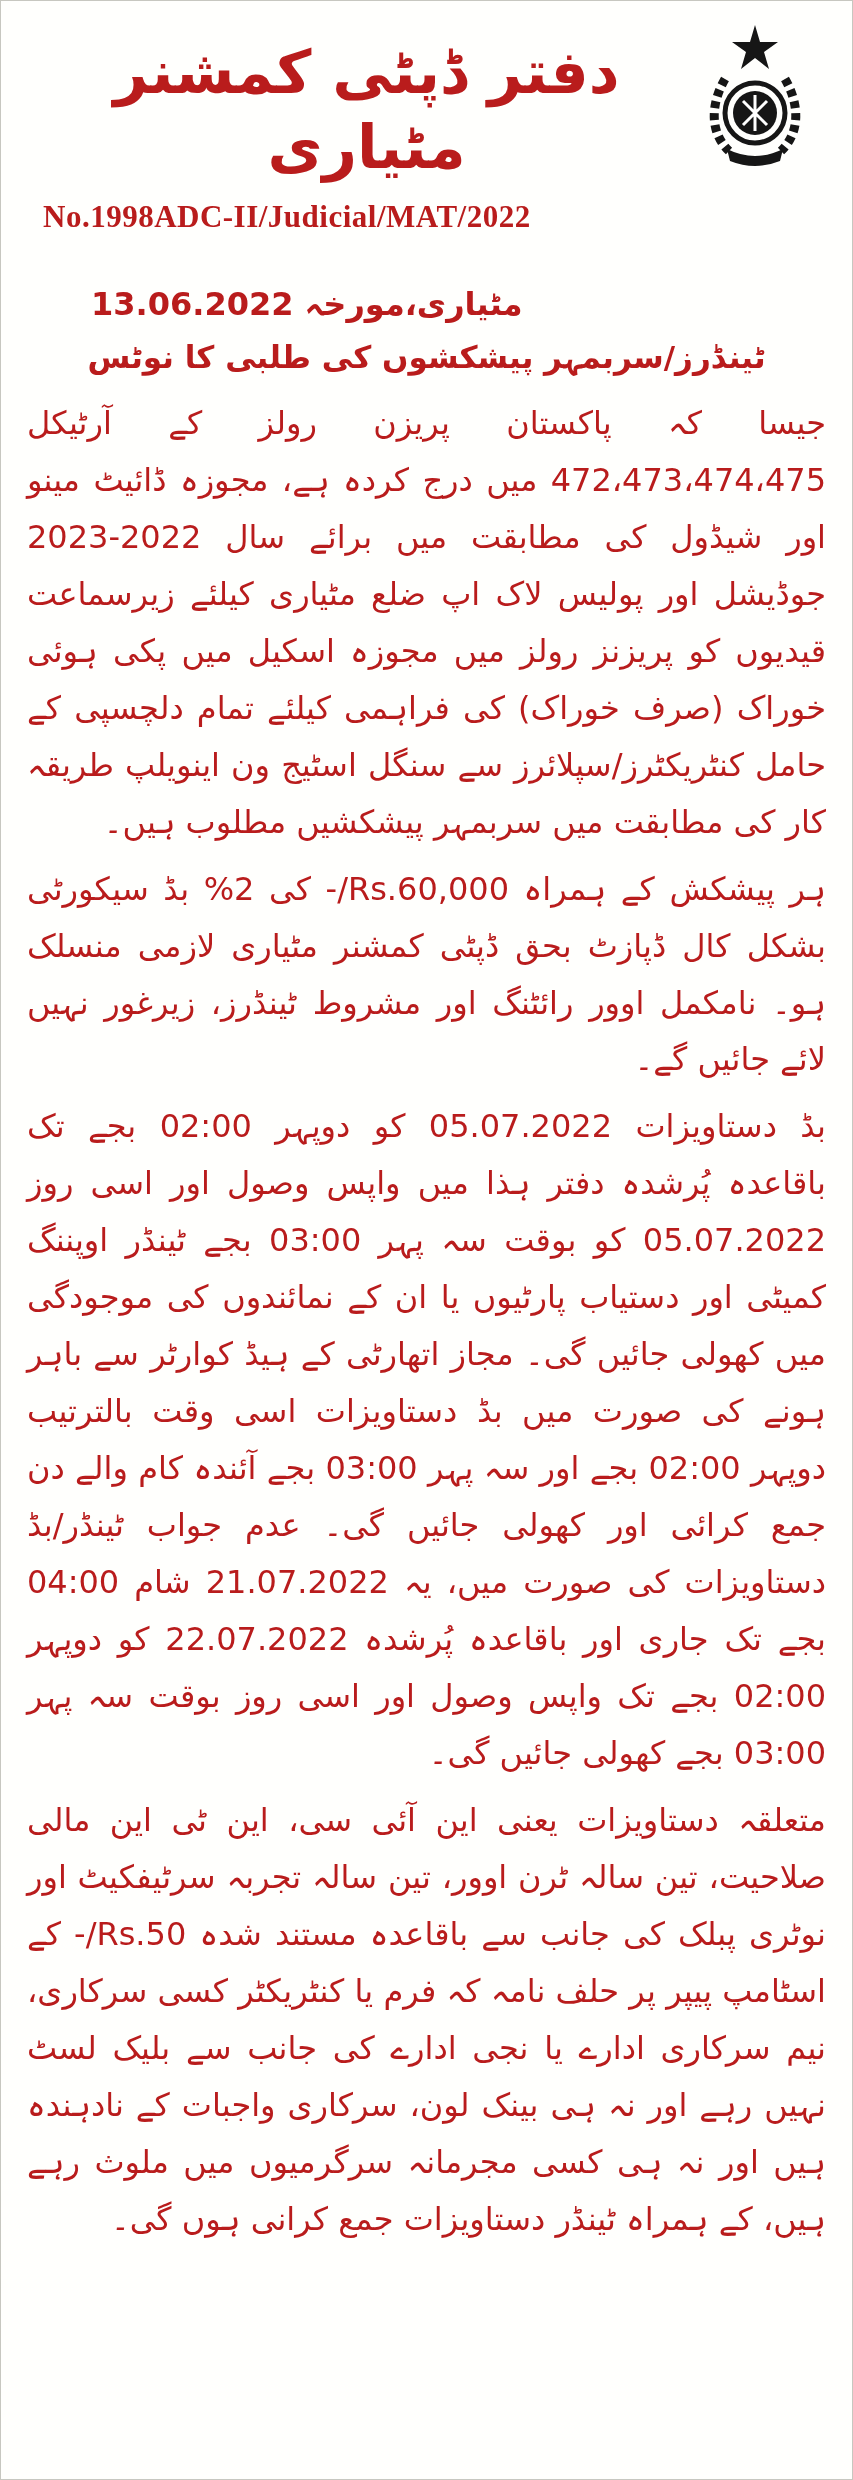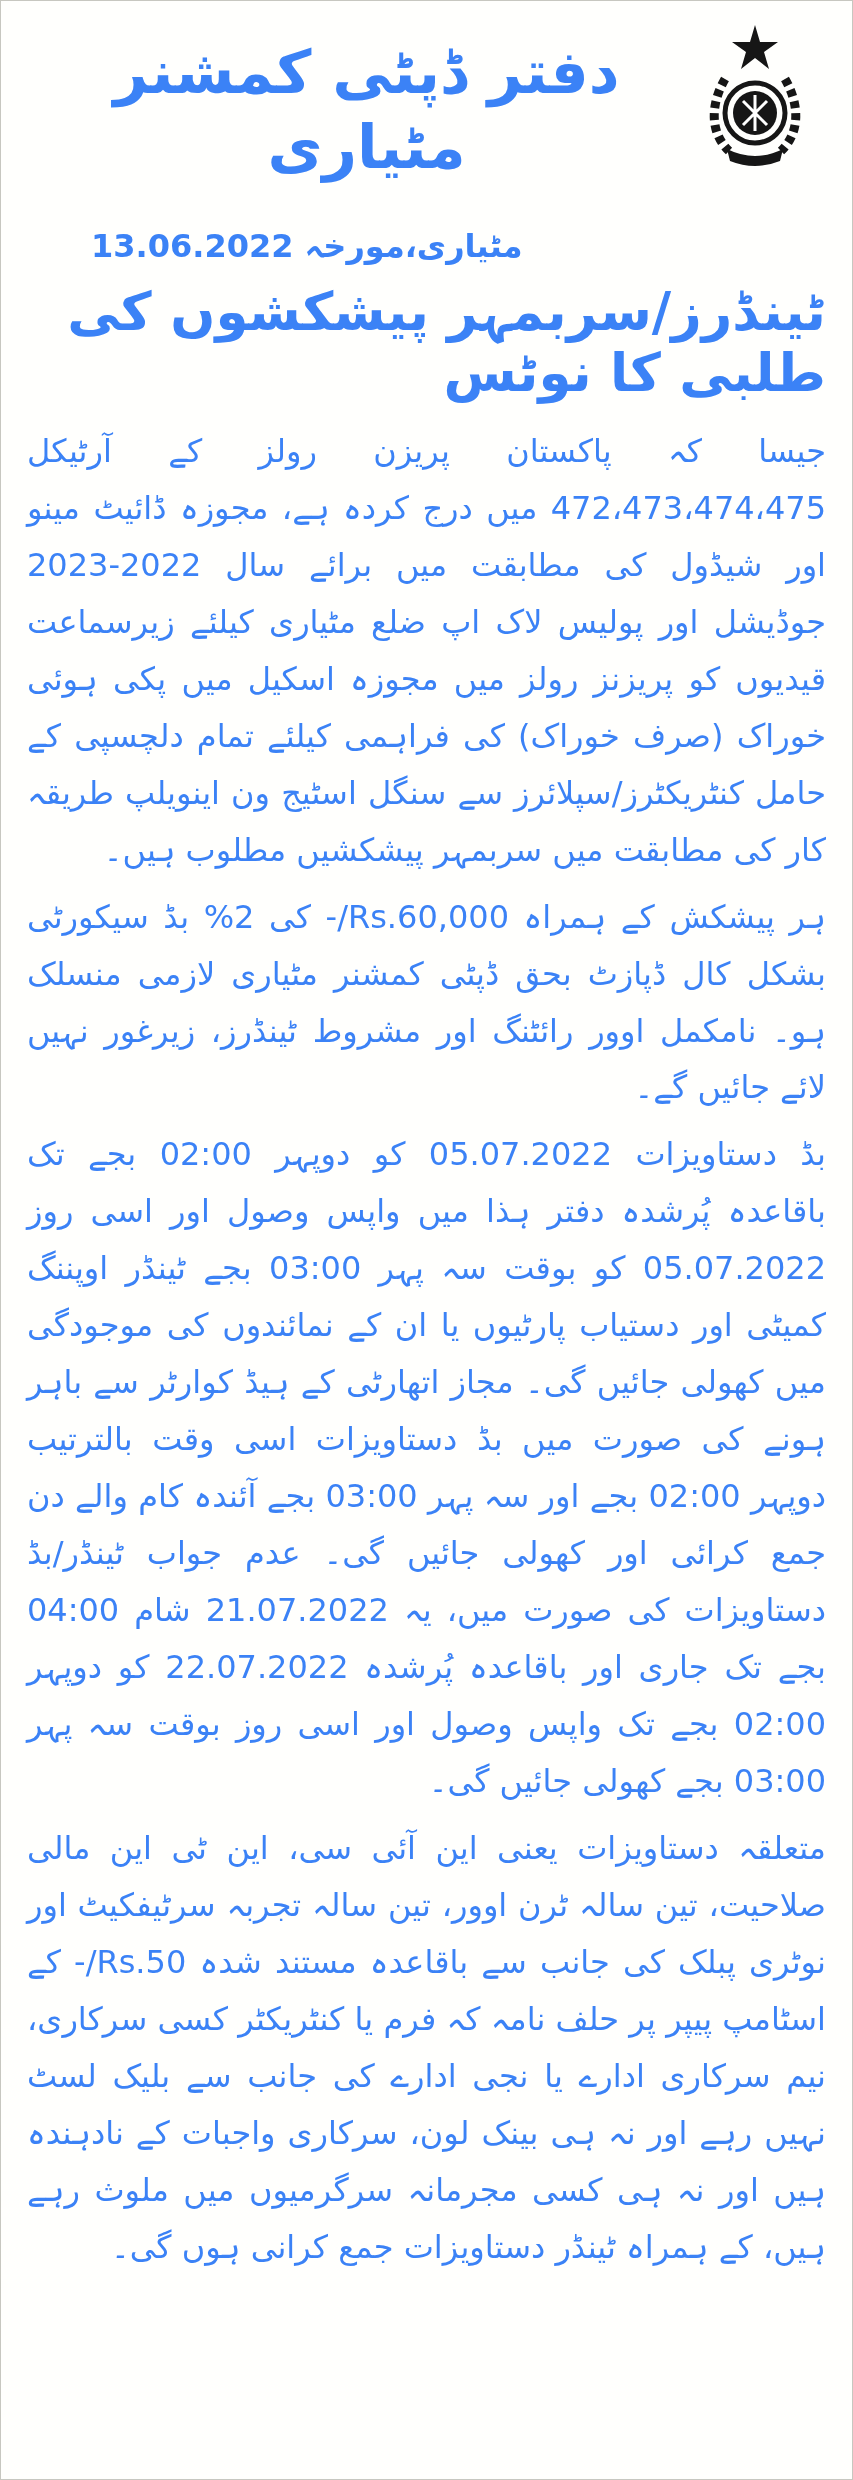--- a/index.html
+++ b/index.html
@@ -1,19 +1,19 @@
 <!DOCTYPE html>
 <html lang="ur" dir="rtl"><head>
 <meta charset="utf-8">
 <style>
   * { margin:0; padding:0; box-sizing:border-box; }
   html, body { background:#e9e9e5; }
   .page {
     width:853px; height:2480px; margin:0 auto;
-    background:#fffffd; color:#3b82f6;
+    background:#fffffd; color:#b91c1c;
     border:1px solid #c7c7c0;
     padding:18px 26px 0 26px;
     display:flex; flex-direction:column;
     direction:rtl;
     font-family:"DejaVu Sans", sans-serif;
     overflow:hidden;
   }
   .header { position:relative; min-height:158px; }
   .crest {
     position:absolute; right:10px; top:2px;
@@ -29,21 +29,21 @@
     font-family:"Liberation Serif", serif;
     font-weight:bold; font-size:31px;
     padding-left:16px; margin:10px 0 12px 0;
     letter-spacing:0.5px;
   }
   .dateline {
     text-align:left; font-weight:bold; font-size:32px;
     padding-left:64px; margin-bottom:14px;margin-top:38px;
   }
   .notice-heading {
-    text-align:right; font-weight:bold; font-size:53px;
+    text-align:center; font-weight:bold; font-size:31px;
     margin:2px 0 20px 0;
   }
   .body-block p {
     font-size:32px; line-height:1.78;
     text-align:justify; text-justify:inter-word;
     margin-bottom:10px;
   }
 </style>
 </head>
 <body>
@@ -58,20 +58,21 @@
         <path d="M90 58 C 105 84, 105 112, 86 130" stroke="#161616" stroke-width="9" fill="none" stroke-dasharray="7 5"></path>
         <circle cx="60" cy="92" r="30" fill="none" stroke="#161616" stroke-width="5"></circle>
         <circle cx="60" cy="92" r="22" fill="#161616"></circle>
         <path d="M60 74 v36 M48 80 l24 24 M72 80 l-24 24" stroke="#ffffff" stroke-width="3"></path>
         <path d="M32 128 Q 60 142 88 128 L 85 140 Q 60 150 35 140 Z" fill="#161616"></path>
       </svg>
     </span>
     <div class="title">دفتر ڈپٹی کمشنر مٹیاری</div>
   </div>
 
+  <div class="ref">No.1998ADC-II/Judicial/MAT/2022</div>
 
   <div class="dateline">مٹیاری،مورخہ 13.06.2022</div>
 
   <div class="notice-heading">ٹینڈرز/سربمہر پیشکشوں کی طلبی کا نوٹس</div>
 
   <div class="body-block">
     <p>جیسا کہ پاکستان پریزن رولز کے آرٹیکل 472،473،474،475 میں درج کردہ ہے، مجوزہ ڈائیٹ مینو اور شیڈول کی مطابقت میں برائے سال 2022-2023 جوڈیشل اور پولیس لاک اپ ضلع مٹیاری کیلئے زیرسماعت قیدیوں کو پریزنز رولز میں مجوزہ اسکیل میں پکی ہوئی خوراک (صرف خوراک) کی فراہمی کیلئے تمام دلچسپی کے حامل کنٹریکٹرز/سپلائرز سے سنگل اسٹیج ون اینویلپ طریقہ کار کی مطابقت میں سربمہر پیشکشیں مطلوب ہیں۔</p>
     <p>ہر پیشکش کے ہمراہ Rs.60,000/- کی 2% بڈ سیکورٹی بشکل کال ڈپازٹ بحق ڈپٹی کمشنر مٹیاری لازمی منسلک ہو۔ نامکمل اوور رائٹنگ اور مشروط ٹینڈرز، زیرغور نہیں لائے جائیں گے۔</p>
     <p>بڈ دستاویزات 05.07.2022 کو دوپہر 02:00 بجے تک باقاعدہ پُرشدہ دفتر ہذا میں واپس وصول اور اسی روز 05.07.2022 کو بوقت سہ پہر 03:00 بجے ٹینڈر اوپننگ کمیٹی اور دستیاب پارٹیوں یا ان کے نمائندوں کی موجودگی میں کھولی جائیں گی۔ مجاز اتھارٹی کے ہیڈ کوارٹر سے باہر ہونے کی صورت میں بڈ دستاویزات اسی وقت بالترتیب دوپہر 02:00 بجے اور سہ پہر 03:00 بجے آئندہ کام والے دن جمع کرائی اور کھولی جائیں گی۔ عدم جواب ٹینڈر/بڈ دستاویزات کی صورت میں، یہ 21.07.2022 شام 04:00 بجے تک جاری اور باقاعدہ پُرشدہ 22.07.2022 کو دوپہر 02:00 بجے تک واپس وصول اور اسی روز بوقت سہ پہر 03:00 بجے کھولی جائیں گی۔</p>
     <p>متعلقہ دستاویزات یعنی این آئی سی، این ٹی این مالی صلاحیت، تین سالہ ٹرن اوور، تین سالہ تجربہ سرٹیفکیٹ اور نوٹری پبلک کی جانب سے باقاعدہ مستند شدہ Rs.50/- کے اسٹامپ پیپر پر حلف نامہ کہ فرم یا کنٹریکٹر کسی سرکاری، نیم سرکاری ادارے یا نجی ادارے کی جانب سے بلیک لسٹ نہیں رہے اور نہ ہی بینک لون، سرکاری واجبات کے نادہندہ ہیں اور نہ ہی کسی مجرمانہ سرگرمیوں میں ملوث رہے ہیں، کے ہمراہ ٹینڈر دستاویزات جمع کرانی ہوں گی۔</p>

